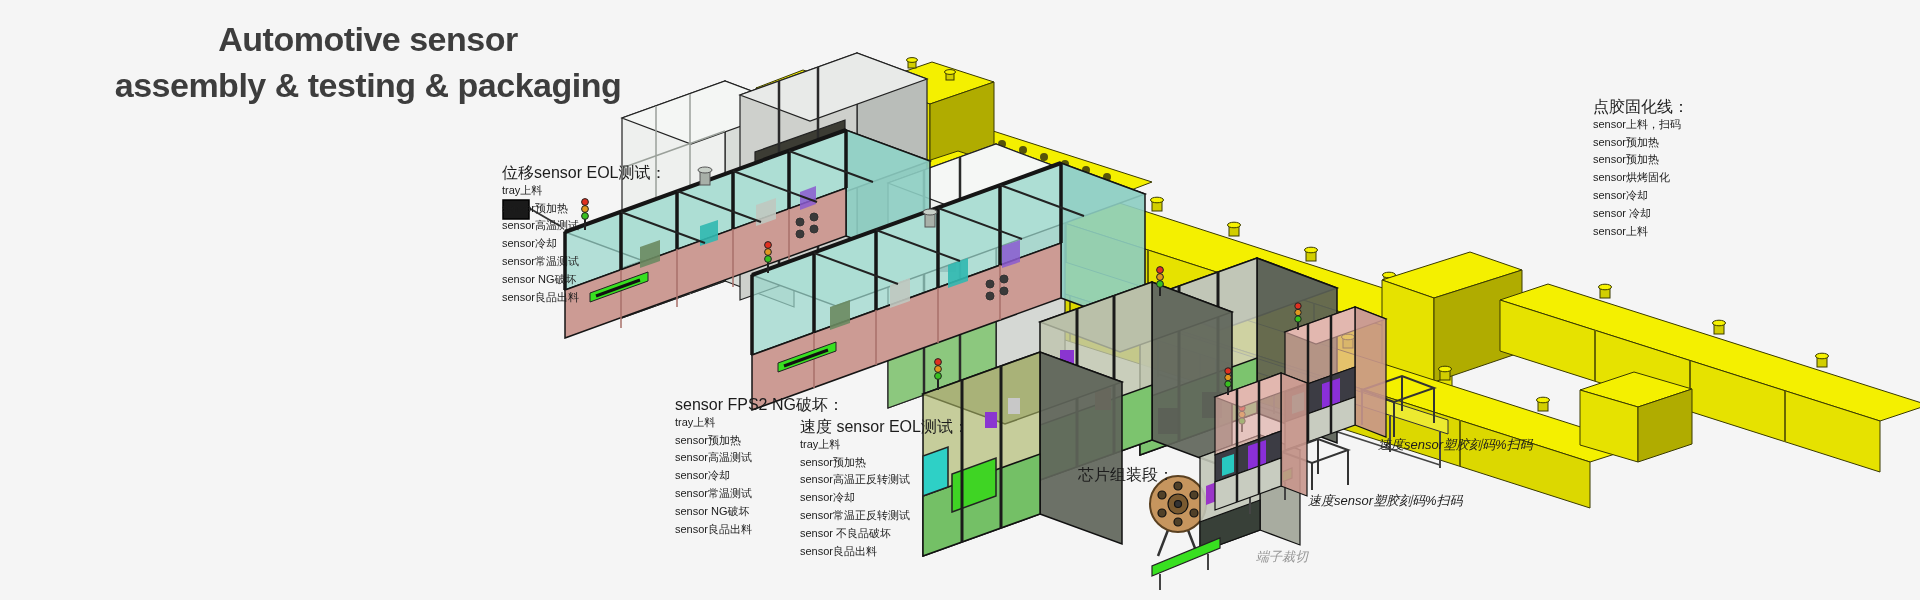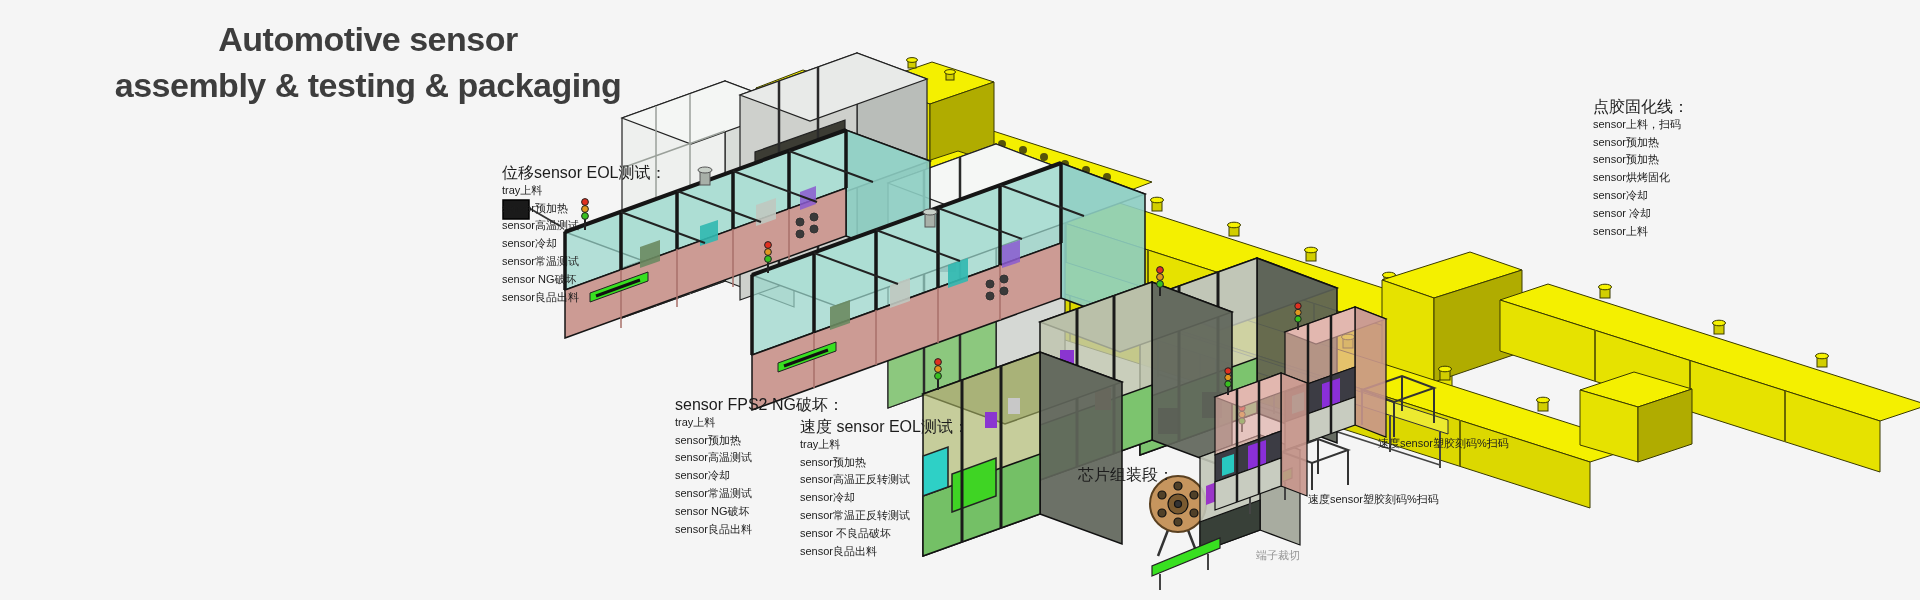--- a/index.html
+++ b/index.html
@@ -3,21 +3,21 @@
 <meta charset="utf-8">
 <style>
   html,body{margin:0;padding:0;background:#f5f5f5;}
   .stage{position:relative;width:1920px;height:600px;background:#f5f5f5;overflow:hidden;
          font-family:"Liberation Sans","DejaVu Sans",sans-serif;}
   .stage svg{position:absolute;left:0;top:0;}
   .title{position:absolute;left:108px;top:16px;width:520px;text-align:center;
          font-size:34px;line-height:46px;font-weight:bold;color:#3d3d3d;letter-spacing:-0.5px;}
   .ann{position:absolute;font-size:11px;line-height:17.8px;color:#1c1c1c;white-space:nowrap;}
   .ann .ann-title{font-size:16px;}
-  .ann-label{position:absolute;font-size:11px;color:#1c1c1c;white-space:nowrap;}
+  .ann-label{position:absolute;font-size:13px;color:#1c1c1c;white-space:nowrap;font-style:italic;}
   .ann-label.dim{color:#969696;}
 </style>
 </head>
 <body>
 
 <div class="stage">
 
 <svg width="1920" height="600" viewBox="0 0 1920 600">
 
   <g stroke="#3a3a00" stroke-width="1">

